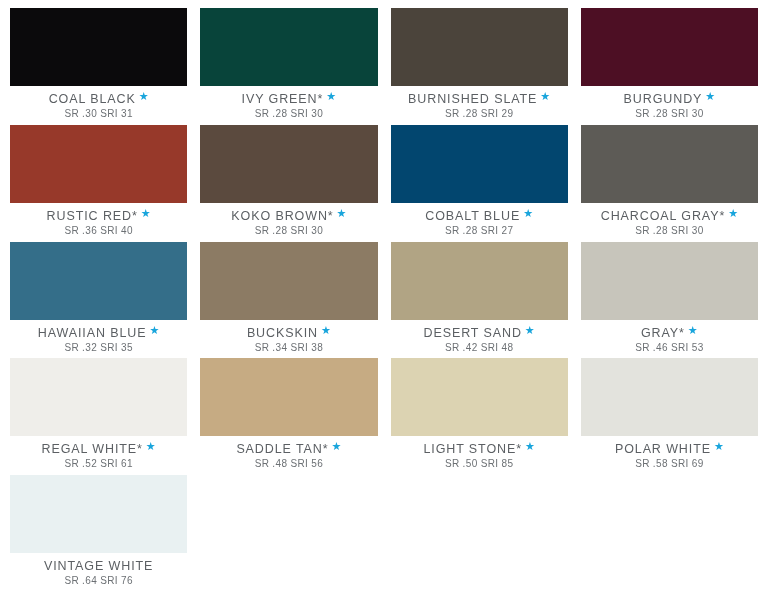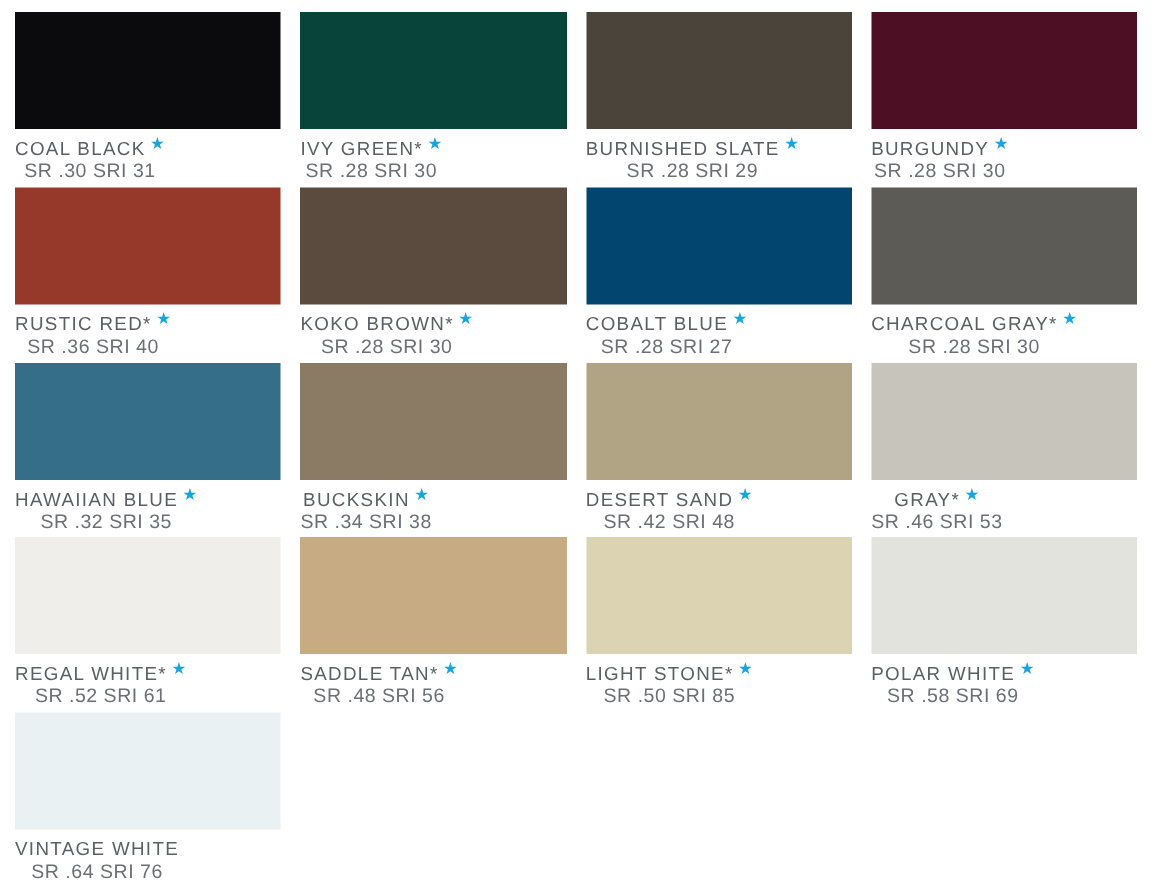--- a/index.html
+++ b/index.html
@@ -16,21 +16,21 @@
     display: grid;
     grid-template-columns: repeat(4, 1fr);
     grid-template-rows: repeat(5, 1fr);
     column-gap: 13px;
     row-gap: 0px;
     padding: 8px 10px 2px 10px;
   }
   .cell {
     display: flex;
     flex-direction: column;
-    align-items: flex-start;
+    align-items: center;
   }
   .swatch {
     height: 78px;
     width: 100%;
     flex: 0 0 78px;
   }
   .caption {
     flex: 1 1 auto;
     display: flex;
     flex-direction: column;
@@ -52,21 +52,21 @@
     font-weight: 400;
   }
   .star {
     color: #19a5dc;
     font-size: 11px;
     line-height: 10px;
     margin-left: 3px;
     margin-top: -2px;
   }
   .sri {
-    font-size: 13px;
+    font-size: 10px;
     letter-spacing: 0.35px;
     color: #6c7074;
     line-height: 12px;
     margin-top: 2px;
     white-space: nowrap;
   }
 </style>
 </head>
 <body>
 

